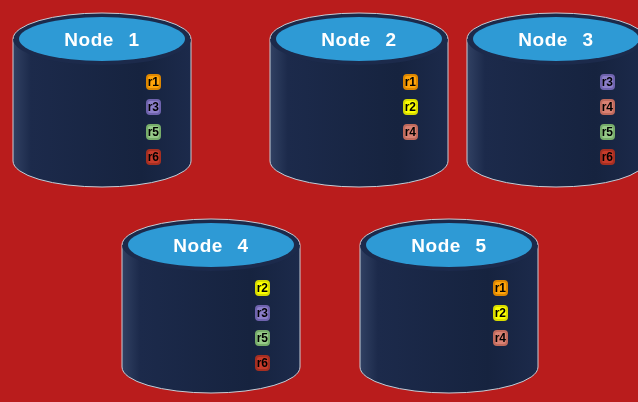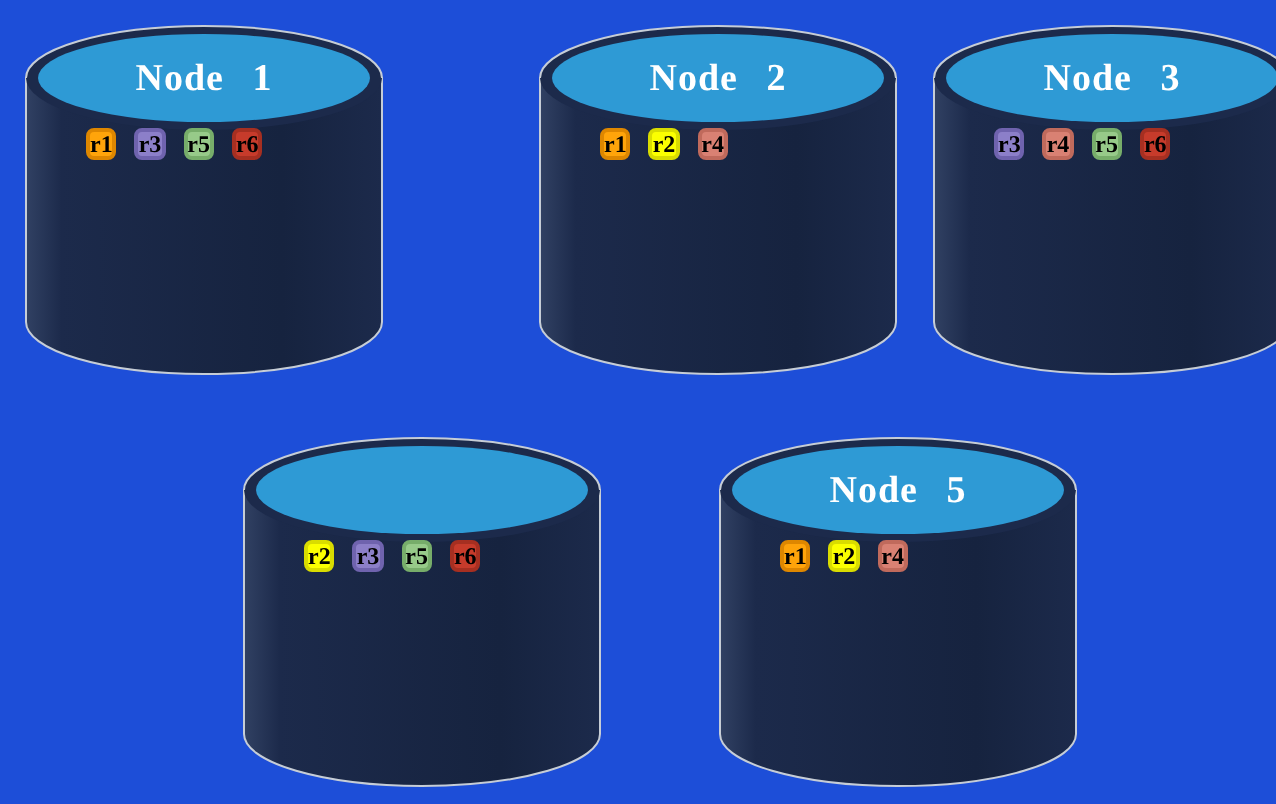--- a/index.html
+++ b/index.html
@@ -1,21 +1,21 @@
 <!DOCTYPE html>
 <html style="--body: #1C2A4B; --body-light: #314163; --body-dark: #16233F; --cyl-top: #2E9AD5; --outline: #C6CDD6; --title-color: #FFFFFF;"><head>
 <meta charset="utf-8">
 <style>
   html, body { margin: 0; padding: 0; background: #ffffff; }
   .canvas {
     position: relative;
     width: 638px;
     height: 402px;
-    background: #1d4ed8;
-    font-family: Liberation Serif, serif;
+    background: #b91c1c;
+    font-family: Liberation Sans, sans-serif;
     overflow: hidden;
   }
   .node { position: absolute; width: 180px; height: 176px; }
   .node.n1 { left: 12px;  top: 12px; }
   .node.n2 { left: 229px; top: 12px; margin-left: 40px; }
   .node.n3 { left: 444px; top: 12px; padding-left: 44px; }
   .node.n4 { left: 121px; top: 218px; }
   .node.n5 { left: 346px; top: 218px; margin-left: 13px; }
 
   .cyl-svg { position: absolute; left: 0; top: 0; width: 100%; height: 100%; }
@@ -28,22 +28,22 @@
   .grad-stop-dark  { stop-color: var(--body-dark); }
 
   .node-title {
     position: absolute; left: 0; right: 0; top: 13px; height: 30px;
     line-height: 30px; text-align: center;
     font-size: 19px; font-weight: bold; color: var(--title-color);
     word-spacing: 9px; letter-spacing: 0.5px;
   }
   .bars {
     position: absolute; left: 50%; transform: translateX(-50%);
-    top: 52px; width: 118px;
-    display: flex; gap: 9px;
+    top: 62px; width: 118px;
+    display: flex; flex-direction: column; gap: 9px; align-items: flex-end;
   }
   .bar {
     height: 16px; box-sizing: border-box;
     border: 2px solid #000; border-radius: 4px;
     text-align: center; font-size: 12px; font-weight: bold;
     color: #000; line-height: 12px;
   }
 </style>
 </head>
 <body style="background: rgb(255, 255, 255);">
@@ -108,20 +108,21 @@
       </div>
   </div>
 
   <div class="node n4">
     <svg class="cyl-svg" viewBox="0 0 180 176">
       <path class="cyl-side" d="M1,27 L1,149 A89,26 0 0 0 179,149 L179,27 Z"></path>
       <ellipse class="cyl-top-rim" cx="90" cy="27" rx="89" ry="26"></ellipse>
       <path class="cyl-top-arc" d="M1,27 A89,26 0 0 1 179,27"></path>
       <ellipse class="cyl-top-face" cx="90" cy="27" rx="83" ry="22"></ellipse>
     </svg>
+    <div class="node-title">Node 4</div>
     <div class="bars">
         <div class="bar" style="background: rgb(251, 255, 0); border-color: rgb(217, 220, 0); color: rgb(0, 0, 0);">r2</div>
         <div class="bar" style="background: rgb(140, 127, 201); border-color: rgb(111, 99, 174); color: rgb(0, 0, 0);">r3</div>
         <div class="bar" style="background: rgb(151, 202, 137); border-color: rgb(119, 173, 106); color: rgb(0, 0, 0);">r5</div>
         <div class="bar" style="background: rgb(199, 59, 43); border-color: rgb(166, 47, 33); color: rgb(0, 0, 0);">r6</div>
       </div>
   </div>
 
   <div class="node n5">
     <svg class="cyl-svg" viewBox="0 0 180 176">

